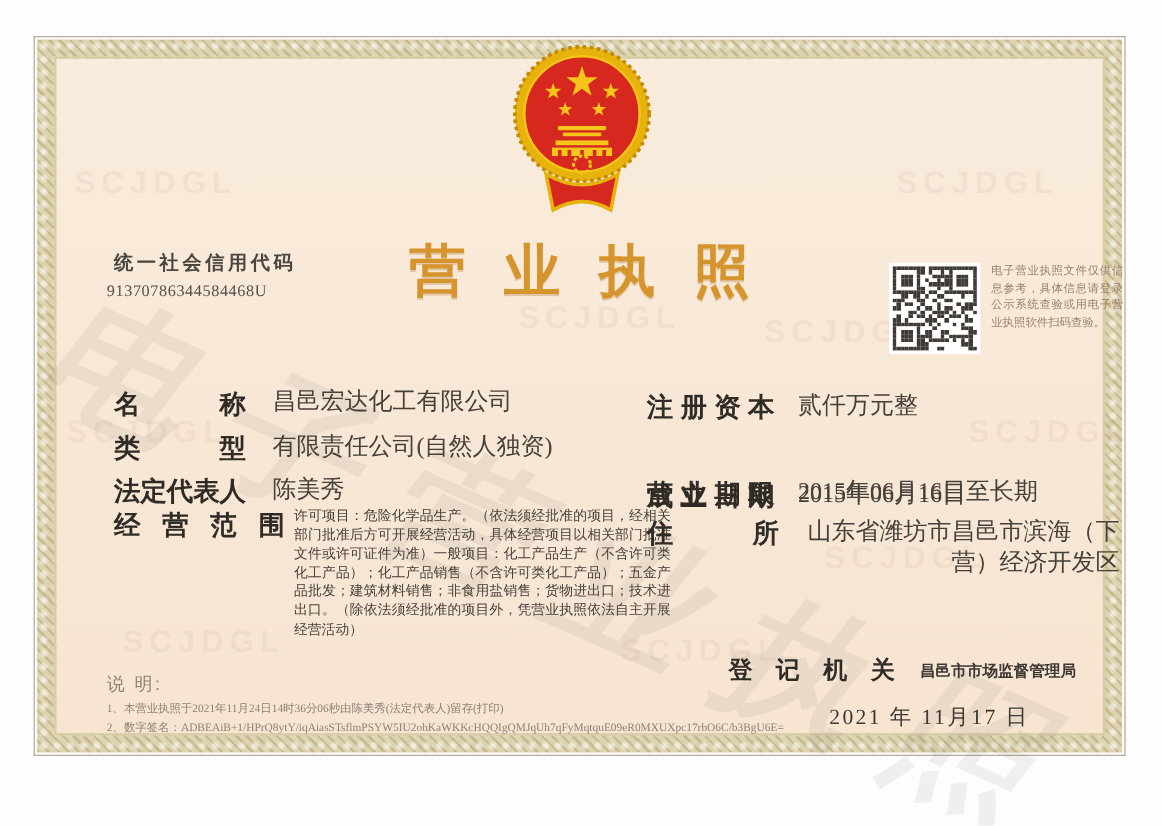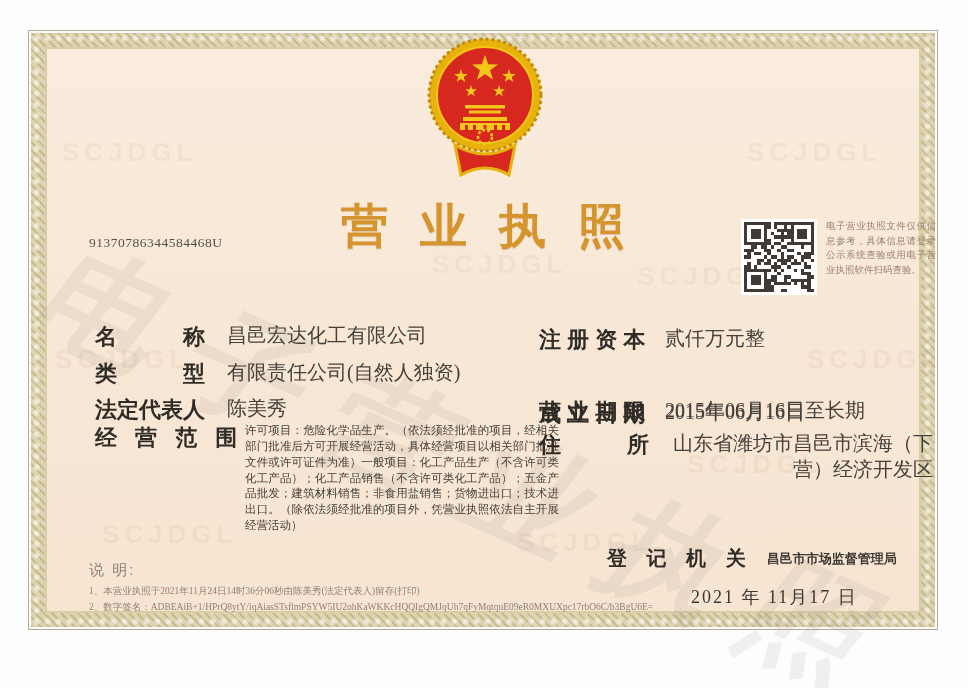--- a/index.html
+++ b/index.html
@@ -110,20 +110,21 @@
             <rect x="58.5" y="92" width="3" height="5" fill="#d6281e"></rect>
             <rect x="69" y="92" width="3" height="5" fill="#d6281e"></rect>
             <rect x="77" y="92" width="3" height="5" fill="#d6281e"></rect>
 
             <circle cx="60" cy="104" r="7" fill="none" stroke="#f6c51a" stroke-width="2.5" stroke-dasharray="3 2"></circle>
 
             <path d="M30 112 Q60 130 90 112 L84 142 Q60 128 36 142 Z" fill="#d6281e" stroke="#e7b20c" stroke-width="3"></path>
           </svg>
         </div>
 
+        <div class="credit-label">统一社会信用代码</div>
         <div class="credit-code">91370786344584468U</div>
 
         <div class="title">营业执照</div>
 
         <div class="qr-block">
           <div class="qr-code">
               <div class="c1"></div>
               <div class="c1"></div>
               <div class="c1"></div>
               <div class="c1"></div>

